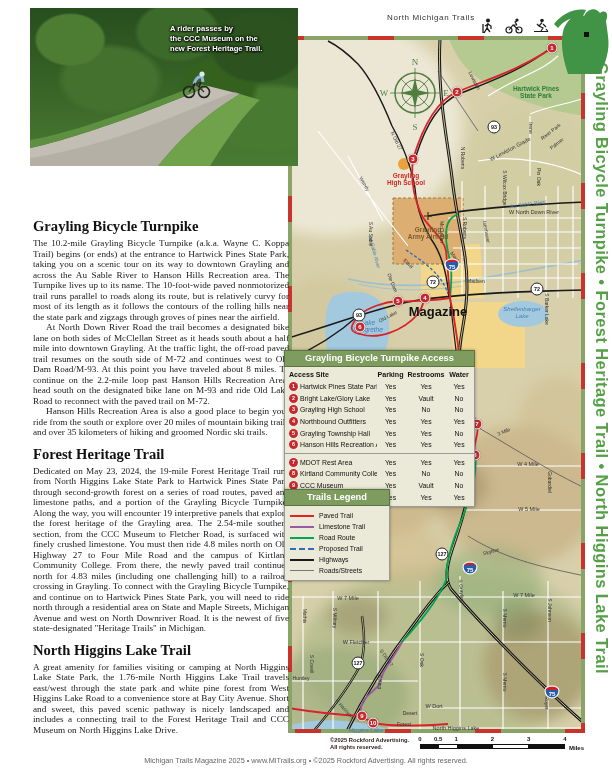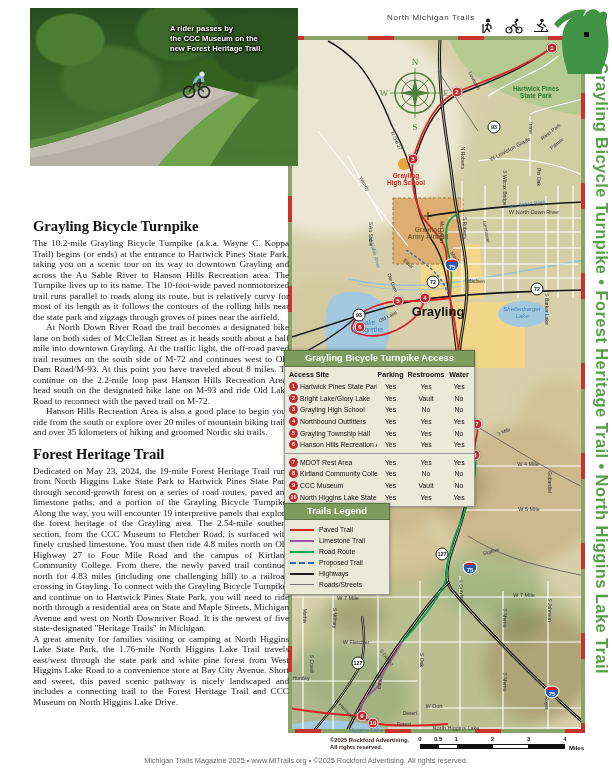--- a/index.html
+++ b/index.html
@@ -70,21 +70,21 @@
   .trow.hdr{font-weight:bold;font-size:7.1px;}
   .c-site{flex:1;display:flex;align-items:center;gap:2px;overflow:hidden;white-space:nowrap;}
   .c-p{width:27px;text-align:center;}
   .c-r{width:44px;text-align:center;}
   .c-w{width:22px;text-align:center;}
   .num{flex:0 0 9px;width:9px;height:9px;border-radius:50%;background:#c4292e;color:#fff;
     font:bold 5.4px/9px "Liberation Sans",sans-serif;text-align:center;
     box-shadow:0 0 0 .7px #fff;}
 
   
-  .legend{position:absolute;left:284px;top:503px;width:106px;z-index:7;
+  .legend{position:absolute;left:284px;top:489px;width:106px;z-index:7;
     font-family:"Liberation Sans",sans-serif;box-shadow:0 0 3px rgba(0,0,0,.35);}
   .lg-body{background:#ebead8;border:1px solid #999;border-top:0;padding:4px 5px;}
   .lg-row{display:flex;align-items:center;height:11px;}
   .lg-swatch{width:24px;height:0;border-top-width:2px;border-top-style:solid;margin-right:5px;}
   .lg-swatch.dashed{border-top-style:dashed;}
   .lg-label{font-size:6.8px;color:#111;}
 
   
   .scalebar{position:absolute;left:420px;top:736px;width:164px;z-index:5;
     font-family:"Liberation Sans",sans-serif;}
@@ -122,20 +122,21 @@
 new Forest Heritage Trail.</div>
 </div>
 
 <div class="articles" data-name="articles">
     <h2 data-name="article-title">Grayling Bicycle Turnpike</h2>
     <p data-name="article-paragraph">The 10.2-mile Grayling Bicycle Turnpike (a.k.a. Wayne C. Koppa Trail) begins (or ends) at the entrance to Hartwick Pines State Park, taking you on a scenic tour on its way to downtown Grayling and across the Au Sable River to Hanson Hills Recreation area. The Turnpike lives up to its name. The 10-foot-wide paved nonmotorized trail runs parallel to roads along its route, but is relatively curvy for most of its length as it follows the contours of the rolling hills near the state park and zigzags through groves of pines near the airfield.</p>
     <p class="ind" data-name="article-paragraph">At North Down River Road the trail becomes a designated bike lane on both sides of McClellan Street as it heads south about a half mile into downtown Grayling. At the traffic light, the off-road paved trail resumes on the south side of M-72 and continues west to Ole Dam Road/M-93. At this point you have traveled about 8 miles. To continue on the 2.2-mile loop past Hanson Hills Recreation Area, head south on the designated bike lane on M-93 and ride Old Lake Road to reconnect with the paved trail on M-72.</p>
     <p class="ind" data-name="article-paragraph">Hanson Hills Recreation Area is also a good place to begin your ride from the south or explore over 20 miles of mountain biking trails and over 35 kilometers of hiking and groomed Nordic ski trails.</p>
     <h2 data-name="article-title">Forest Heritage Trail</h2>
     <p data-name="article-paragraph">Dedicated on May 23, 2024, the 19-mile Forest Heritage Trail runs from North Higgins Lake State Park to Hartwick Pines State Park through second-growth forest on a series of road routes, paved and limestone paths, and a portion of the Grayling Bicycle Turnpike. Along the way, you will encounter 19 interpretive panels that explore the forest heritage of the Grayling area. The 2.54-mile southern section, from the CCC Museum to Fletcher Road, is surfaced with finely crushed limestone. You must then ride 4.8 miles north on Old Highway 27 to Four Mile Road and the campus of Kirtland Community College. From there, the newly paved trail continues north for 4.83 miles (including one challenging hill) to a railroad crossing in Grayling. To connect with the Grayling Bicycle Turnpike, and continue on to Hartwick Pines State Park, you will need to ride north through a residential area on State and Maple Streets, Michigan Avenue and west on North Downriver Road. It is the newest of five state-designated "Heritage Trails" in Michigan.</p>
+    <h2 data-name="article-title">North Higgins Lake Trail</h2>
     <p data-name="article-paragraph">A great amenity for families visiting or camping at North Higgins Lake State Park, the 1.76-mile North Higgins Lake Trail travels east/west through the state park and white pine forest from West Higgins Lake Road to a convenience store at Bay City Avenue. Short and sweet, this paved scenic pathway is nicely landscaped and includes a connecting trail to the Forest Heritage Trail and CCC Museum on North Higgins Lake Drive.</p>
   </div>
 
 <div class="map-header" data-name="map-header">
   <span class="mh-title" data-name="map-header-title">North Michigan Trails</span>
   <span class="mh-icons" data-name="activity-icons">
     <svg width="15" height="16" viewBox="0 0 15 16" data-name="hiker-icon">
       <circle cx="8" cy="2.5" r="2" fill="#1a1a1a"></circle>
       <path d="M8,5 L7,10 M7,10 L4,15 M7,10 L10,14 M8,6 L11,8 L11,11 M8,6 L5,8 M3,6 L3,15" stroke="#1a1a1a" stroke-width="1.3" fill="none"></path>
     </svg>
@@ -266,21 +267,21 @@
   </g>
 </svg>
 </div>
 <div class="map-ov" data-name="map-overlay">
     <span class="mlabel" data-name="map-label" style="left: 248px; top: 56px; font-size: 6.5px; color: rgb(47, 125, 58); font-weight: bold; transform: translate(-50%, -50%);">Hartwick Pines
 State Park</span>
     <span class="mlabel" data-name="map-label" style="left: 118px; top: 143px; font-size: 6.5px; color: rgb(207, 42, 39); font-weight: bold; transform: translate(-50%, -50%);">Grayling
 High School</span>
     <span class="mlabel" data-name="map-label" style="left: 140px; top: 197px; font-size: 6.5px; color: rgb(122, 92, 46); font-weight: bold; transform: translate(-50%, -50%);">Grayling
 Army Airfield</span>
-    <span class="mlabel" data-name="map-label" style="left: 150px; top: 276px; font-size: 13px; color: rgb(17, 17, 17); font-weight: bold; transform: translate(-50%, -50%);">Grayling</span>
+    <span class="mlabel" data-name="map-label" style="left: 150px; top: 276px; font-size: 13px; color: rgb(17, 17, 17); font-weight: bold; transform: translate(-50%, -50%);">Magazine</span>
     <span class="mlabel" data-name="map-label" style="left: 80px; top: 290px; font-size: 6.5px; color: rgb(74, 127, 181); font-style: italic; transform: translate(-50%, -50%);">Lake
 Margrethe</span>
     <span class="mlabel" data-name="map-label" style="left: 234px; top: 277px; font-size: 6px; color: rgb(74, 127, 181); font-style: italic; transform: translate(-50%, -50%);">Shellenbarger
 Lake</span>
     <span class="mlabel" data-name="map-label" style="left: 240px; top: 168px; font-size: 5.5px; color: rgb(74, 127, 181); font-style: italic; transform: translate(-50%, -50%) rotate(-8deg);">Au Sable River</span>
     <span class="mlabel" data-name="map-label" style="left: 86px; top: 216px; font-size: 5px; color: rgb(74, 127, 181); font-style: italic; transform: translate(-50%, -50%) rotate(75deg);">Au Sable River</span>
     <span class="mlabel" data-name="map-label" style="left: 246px; top: 176px; font-size: 5.5px; color: rgb(51, 51, 51); transform: translate(-50%, -50%);">W North Down River</span>
     <span class="mlabel" data-name="map-label" style="left: 222px; top: 113px; font-size: 5.5px; color: rgb(51, 51, 51); transform: translate(-50%, -50%) rotate(-28deg);">W Lewiston Grade</span>
     <span class="mlabel" data-name="map-label" style="left: 186px; top: 45px; font-size: 5px; color: rgb(51, 51, 51); transform: translate(-50%, -50%) rotate(62deg);">Lewiston</span>
     <span class="mlabel" data-name="map-label" style="left: 108px; top: 105px; font-size: 5px; color: rgb(51, 51, 51); transform: translate(-50%, -50%) rotate(63deg);">N Old 27</span>

